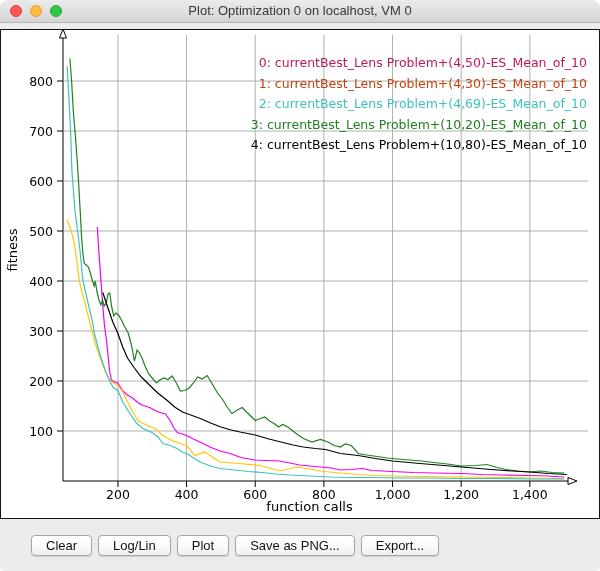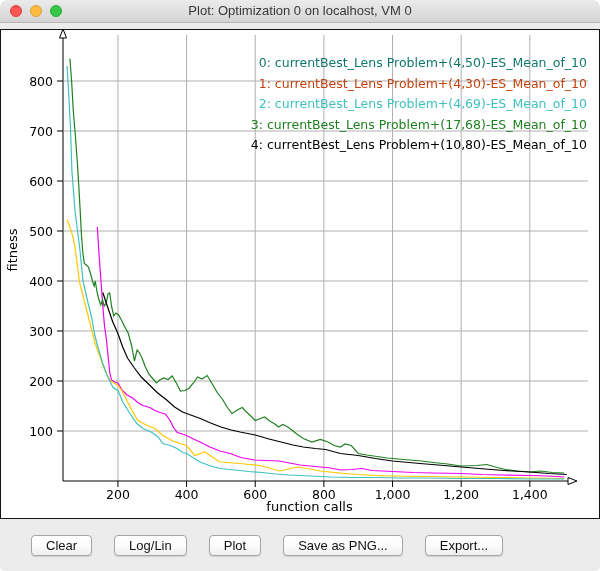--- a/index.html
+++ b/index.html
@@ -19,21 +19,21 @@
   .title{position:absolute;left:0;right:0;top:0;height:36px;line-height:22px;
          text-align:center;font-size:13px;color:#383838;}
   
   .plot-panel{position:absolute;left:0px;top:29px;width:598px;height:488px;
               background:#ffffff;border:1px solid #151515;}
   svg.overlay{position:absolute;left:0;top:0;width:600px;height:571px;pointer-events:none;}
   .legend{position:absolute;top:53px;right:13px;text-align:right;
           font-family:"DejaVu Sans", sans-serif;font-size:12.5px;line-height:20.5px;
           white-space:nowrap;}
   
-  .button-row{position:absolute;left:15px;top:535px;display:flex;gap:22px;padding-left:16px;}
+  .button-row{position:absolute;left:15px;top:535px;display:flex;gap:6px;padding-left:16px;}
   .mac-btn{height:21px;padding:0 14px;border:1px solid #a6a6a6;border-radius:4px;
            background:linear-gradient(180deg,#ffffff 0%,#fbfbfb 55%,#eeeeee 100%);
            box-shadow:0 1px 1px rgba(0,0,0,0.12);
            font-family:"Liberation Sans", sans-serif;font-size:13px;color:#111;
            line-height:19px;cursor:default;}
   text{font-family:"DejaVu Sans", sans-serif;}
 </style>
 </head>
 <body>
 
@@ -110,24 +110,24 @@
       <g clip-path="url(#plotclip)">
         <polyline points="97.3,227.0 99.0,253.5 100.8,278.5 102.8,306.0 104.5,326.0 106.3,338.5 108.0,355.0 109.7,372.0 111.4,380.0 114.5,382.0 117.9,383.0 122.4,390.5 127.2,395.0 132.7,398.0 137.8,402.5 143.0,405.5 149.8,407.5 155.0,410.5 160.1,412.5 165.3,414.0 170.1,420.5 173.5,427.5 177.3,432.5 180.7,433.5 186.6,435.5 193.4,439.0 201.0,442.5 209.9,447.0 219.9,451.0 230.2,453.5 240.8,457.5 254.5,460.0 265.5,460.5 279.3,461.0 289.6,463.0 299.9,465.0 310.1,466.0 320.4,467.0 330.7,468.0 340.4,470.0 351.3,469.5 362.3,468.5 371.9,470.5 382.2,471.0 392.5,471.5 413.1,472.5 433.7,473.0 461.2,473.5 481.8,474.5 502.4,475.0 529.8,475.5 547.0,476.0 564.2,477.0" fill="none" stroke="#f000f0" stroke-width="1.2"></polyline>
         <polyline points="67.1,220.0 69.2,225.0 71.2,231.0 73.3,238.5 75.4,250.0 77.4,266.0 79.1,278.5 79.8,283.5 85.0,303.5 90.1,323.5 94.9,342.5 100.1,357.5 104.9,370.5 110.0,380.5 114.8,383.5 117.9,385.5 122.0,390.5 126.8,400.5 132.0,410.5 137.8,420.5 147.1,425.5 155.0,428.5 162.9,435.5 171.8,440.5 180.1,443.5 186.6,445.5 194.8,455.5 204.8,452.0 219.9,462.0 239.8,463.5 260.0,465.5 279.9,471.0 297.1,467.0 310.1,469.0 320.1,471.0 339.7,473.0 358.2,474.5 375.4,475.5 392.5,476.0 426.9,476.5 461.2,477.0 495.5,477.5 529.8,478.0 564.2,478.5" fill="none" stroke="#ffc800" stroke-width="1.2"></polyline>
         <polyline points="67.1,66.0 68.8,96.0 70.6,131.0 71.9,171.0 75.0,211.0 79.8,248.5 82.9,280.5 87.0,298.5 91.8,318.5 94.9,335.5 98.0,347.5 102.8,363.5 108.0,377.5 113.1,387.5 117.9,390.5 123.1,402.5 129.9,413.5 136.8,423.5 143.0,428.5 151.9,432.5 158.1,437.0 162.9,443.5 170.1,445.5 177.0,448.5 182.8,452.5 186.6,453.5 200.0,462.0 210.6,466.0 219.9,468.5 234.6,470.0 248.4,471.5 262.1,472.5 275.8,474.0 289.6,475.0 310.1,476.0 330.7,477.0 351.3,477.5 375.4,477.5 399.4,478.0 426.9,478.0 461.2,478.5 495.5,478.5 529.8,479.0 564.2,479.0" fill="none" stroke="#3fc0c0" stroke-width="1.2"></polyline>
         <polyline points="69.9,58.5 71.6,81.0 73.3,111.0 75.4,136.0 77.4,163.5 78.8,186.0 80.2,211.0 81.5,236.0 82.9,253.5 84.3,263.5 86.3,265.0 88.4,267.0 90.5,273.5 92.5,281.0 94.2,286.0 95.3,281.0 97.0,292.0 99.0,300.0 100.8,305.0 102.5,300.0 104.2,306.0 106.3,303.0 108.0,294.0 109.7,293.0 111.7,307.0 113.8,316.0 115.9,313.0 118.6,315.0 121.4,320.0 124.8,327.0 128.2,333.0 131.7,346.0 134.4,361.0 137.1,350.0 139.2,352.5 142.0,358.0 145.4,367.0 148.8,374.0 152.2,378.0 156.4,383.0 159.8,380.0 163.9,378.0 168.0,379.5 172.2,376.0 176.3,383.0 180.4,391.0 184.9,390.5 189.3,388.0 193.4,383.0 197.6,377.0 202.0,379.0 207.2,375.5 212.3,384.0 217.5,393.0 222.6,399.5 227.1,407.0 231.9,413.5 237.4,410.0 242.2,407.5 247.0,412.5 251.8,417.0 255.2,420.5 260.4,418.5 264.8,417.0 269.6,421.0 274.1,423.5 278.6,427.0 282.7,424.5 287.8,427.0 293.0,431.0 298.1,435.0 303.3,438.5 311.9,442.0 320.4,439.5 328.0,442.0 334.2,445.5 340.4,447.0 345.2,444.0 351.3,445.5 358.2,453.5 366.8,455.0 377.1,456.5 387.4,458.0 397.7,459.0 409.7,460.0 421.7,461.0 433.7,462.5 447.5,464.0 461.2,466.0 476.6,465.5 486.9,464.5 497.2,467.5 505.8,469.5 517.8,471.0 529.8,472.0 540.8,471.0 552.2,472.5 564.2,473.0" fill="none" stroke="#208020" stroke-width="1.2"></polyline>
         <polyline points="102.8,292.5 107.6,307.0 112.8,322.0 117.9,333.5 122.7,347.0 127.5,358.0 134.4,368.0 141.3,377.0 149.5,385.0 157.7,393.0 166.7,400.0 174.6,407.0 182.5,412.0 186.6,413.5 200.3,418.5 210.6,423.0 220.9,427.0 231.2,430.0 240.1,432.0 255.2,435.0 269.0,439.0 281.0,442.0 293.0,445.0 303.3,447.0 315.3,448.5 325.6,449.5 340.4,453.5 358.2,455.5 375.4,458.5 392.5,461.0 420.0,463.5 444.0,465.5 461.2,467.0 485.2,469.0 504.1,470.5 529.8,472.0 548.7,473.5 566.9,474.5" fill="none" stroke="#000000" stroke-width="1.2"></polyline>
       </g>
     </svg>
 
   <div class="legend" id="legend">
-      <div style="color: #0f766e;">0: currentBest_Lens Problem+(4,50)-ES_Mean_of_10</div>
+      <div style="color: #be185d;">0: currentBest_Lens Problem+(4,50)-ES_Mean_of_10</div>
       <div style="color: #c2410c;">1: currentBest_Lens Problem+(4,30)-ES_Mean_of_10</div>
       <div style="color: rgb(63, 192, 192);">2: currentBest_Lens Problem+(4,69)-ES_Mean_of_10</div>
-      <div style="color: rgb(32, 128, 32);">3: currentBest_Lens Problem+(17,68)-ES_Mean_of_10</div>
+      <div style="color: rgb(32, 128, 32);">3: currentBest_Lens Problem+(10,20)-ES_Mean_of_10</div>
       <div style="color: rgb(0, 0, 0);">4: currentBest_Lens Problem+(10,80)-ES_Mean_of_10</div>
     </div>
 
   <div class="button-row" id="button-row">
       <button class="mac-btn">Clear</button>
       <button class="mac-btn">Log/Lin</button>
       <button class="mac-btn">Plot</button>
       <button class="mac-btn">Save as PNG...</button>
       <button class="mac-btn">Export...</button>
     </div>

